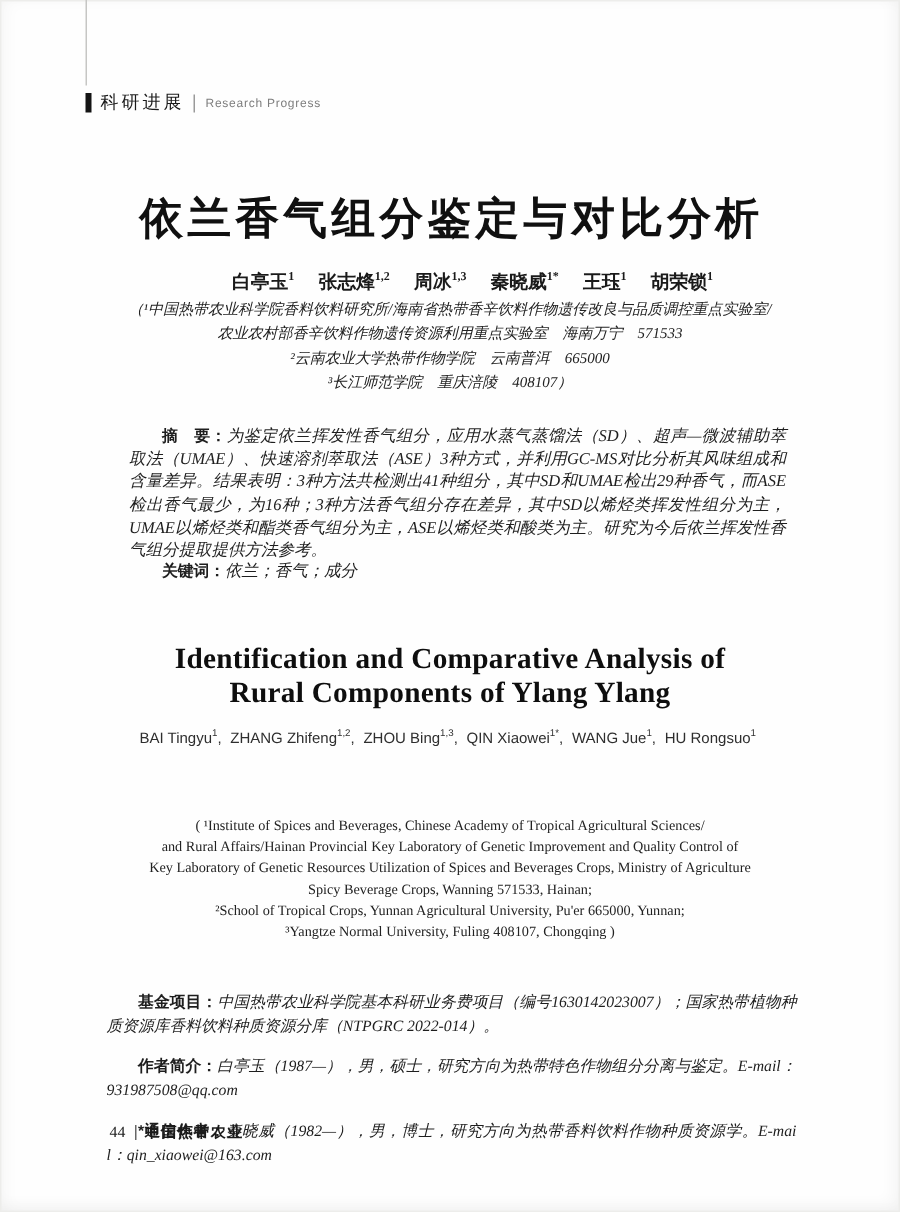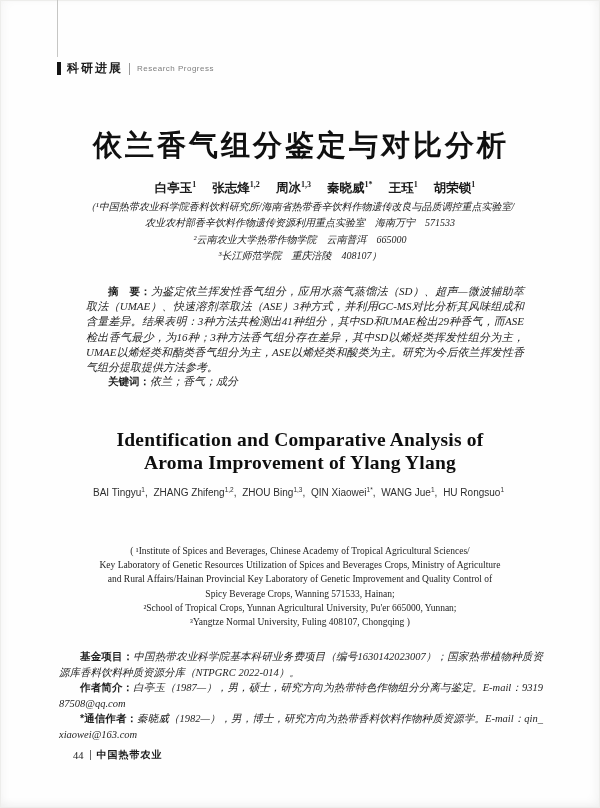--- a/index.html
+++ b/index.html
@@ -9,21 +9,21 @@
     background: #fefefe;
     overflow: hidden;
     color: #1c1c1c;
     box-shadow: inset 0 0 0 1px #ededeb, inset -4px -4px 10px rgba(0,0,0,.045), inset 4px 0 10px rgba(0,0,0,.03);
     font-family: "Liberation Serif", serif;
   }
   .top-rule { position: absolute; left: 57px; top: 0; width: 1px; height: 57px; background: #c6c6c4; }
 
   .header { position: absolute; left: 57px; top: 60px; display: flex; align-items: center; }
   .hbar { width: 4px; height: 13px; background: #141414; margin-right: 6px; }
-  .hcn { font-family: "Liberation Sans", sans-serif; font-weight: 700; font-size: 12px; letter-spacing: 2px; color: #1a1a1a; }
+  .hcn { font-family: "Liberation Sans", sans-serif; font-weight: 400; font-size: 12px; letter-spacing: 2px; color: #1a1a1a; }
   .hdiv { width: 1px; height: 12px; background: #9a9a9a; margin: 0 7px 0 6px; }
   .hen { font-family: Liberation Sans, sans-serif; font-size: 8px; color: #7d7d7d; letter-spacing: .5px; }
 
   .title-cn {
     position: absolute; top: 126px; left: 1px; width: 100%; margin: 0;
     text-align: center; font-family: "Liberation Sans", sans-serif;
     font-size: 29px; font-weight: 700; letter-spacing: 3px; color: #101010;
   }
   .authors-cn {
     position: absolute; top: 180px; left: 15px; width: 100%;
@@ -60,21 +60,21 @@
   .affils-en {
     position: absolute; top: 505px; left: 0; width: 100%;
     text-align: center; font-size: 9.5px; line-height: 14.2px; color: #222; margin-top: 39px;
   }
 
   .footnotes {
     position: absolute; left: 59px; right: 57px; top: 649px;
     font-style: italic; font-size: 10.5px; line-height: 15.6px;
     text-align: justify; color: #1e1e1e; word-break: break-all;
   }
-  .footnotes p { margin: 0; text-indent: 2em; }
+  .footnotes p { margin: 12px; text-indent: 2em; }
 
   .footer { position: absolute; left: 73px; top: 748px; display: flex; align-items: center; }
   .pageno { font-size: 10.5px; color: #222; }
   .fdiv { width: 1px; height: 10px; background: #666; margin: 0 6px; }
   .journal { font-family: "Liberation Sans", sans-serif; font-weight: 700; font-size: 10px; color: #1a1a1a; letter-spacing: 1px; }
 </style>
 </head>
 <body>
 
 <div class="page">
@@ -105,36 +105,36 @@
     <div>²云南农业大学热带作物学院　云南普洱　665000</div>
     <div>³长江师范学院　重庆涪陵　408107）</div>
   </div>
 
   <p class="abstract"><span class="plabel">摘　要：</span><span>为鉴定依兰挥发性香气组分，应用水蒸气蒸馏法（SD）、超声—微波辅助萃取法（UMAE）、快速溶剂萃取法（ASE）3种方式，并利用GC-MS对比分析其风味组成和含量差异。结果表明：3种方法共检测出41种组分，其中SD和UMAE检出29种香气，而ASE检出香气最少，为16种；3种方法香气组分存在差异，其中SD以烯烃类挥发性组分为主，UMAE以烯烃类和酯类香气组分为主，ASE以烯烃类和酸类为主。研究为今后依兰挥发性香气组分提取提供方法参考。</span></p>
 
   <p class="keywords"><span class="plabel">关键词：</span><span>依兰；香气；成分</span></p>
 
   <h2 class="title-en">
     <div>Identification and Comparative Analysis of</div>
-    <div>Aroma Improvement of Ylang Ylang</div>
+    <div>Rural Components of Ylang Ylang</div>
   </h2>
 
   <div class="authors-en">
     <span class="author-en"><span>BAI Tingyu</span><sup>1</sup><span>,</span></span>
     <span class="author-en"><span>ZHANG Zhifeng</span><sup>1,2</sup><span>,</span></span>
     <span class="author-en"><span>ZHOU Bing</span><sup>1,3</sup><span>,</span></span>
     <span class="author-en"><span>QIN Xiaowei</span><sup>1*</sup><span>,</span></span>
     <span class="author-en"><span>WANG Jue</span><sup>1</sup><span>,</span></span>
     <span class="author-en"><span>HU Rongsuo</span><sup>1</sup><span></span></span>
   </div>
 
   <div class="affils-en">
     <div>( ¹Institute of Spices and Beverages, Chinese Academy of Tropical Agricultural Sciences/</div>
+    <div>and Rural Affairs/Hainan Provincial Key Laboratory of Genetic Improvement and Quality Control of</div>
     <div>Key Laboratory of Genetic Resources Utilization of Spices and Beverages Crops, Ministry of Agriculture</div>
-    <div>and Rural Affairs/Hainan Provincial Key Laboratory of Genetic Improvement and Quality Control of</div>
     <div>Spicy Beverage Crops, Wanning 571533, Hainan;</div>
     <div>²School of Tropical Crops, Yunnan Agricultural University, Pu'er 665000, Yunnan;</div>
     <div>³Yangtze Normal University, Fuling 408107, Chongqing )</div>
   </div>
 
   <div class="footnotes">
     <p><span class="plabel">基金项目：</span><span>中国热带农业科学院基本科研业务费项目（编号1630142023007）；国家热带植物种质资源库香料饮料种质资源分库（NTPGRC 2022-014）。</span></p>
     <p><span class="plabel">作者简介：</span><span>白亭玉（1987—），男，硕士，研究方向为热带特色作物组分分离与鉴定。E-mail：931987508@qq.com</span></p>
     <p><span class="plabel">*通信作者：</span><span>秦晓威（1982—），男，博士，研究方向为热带香料饮料作物种质资源学。E-mail：qin_xiaowei@163.com</span></p>
   </div>

